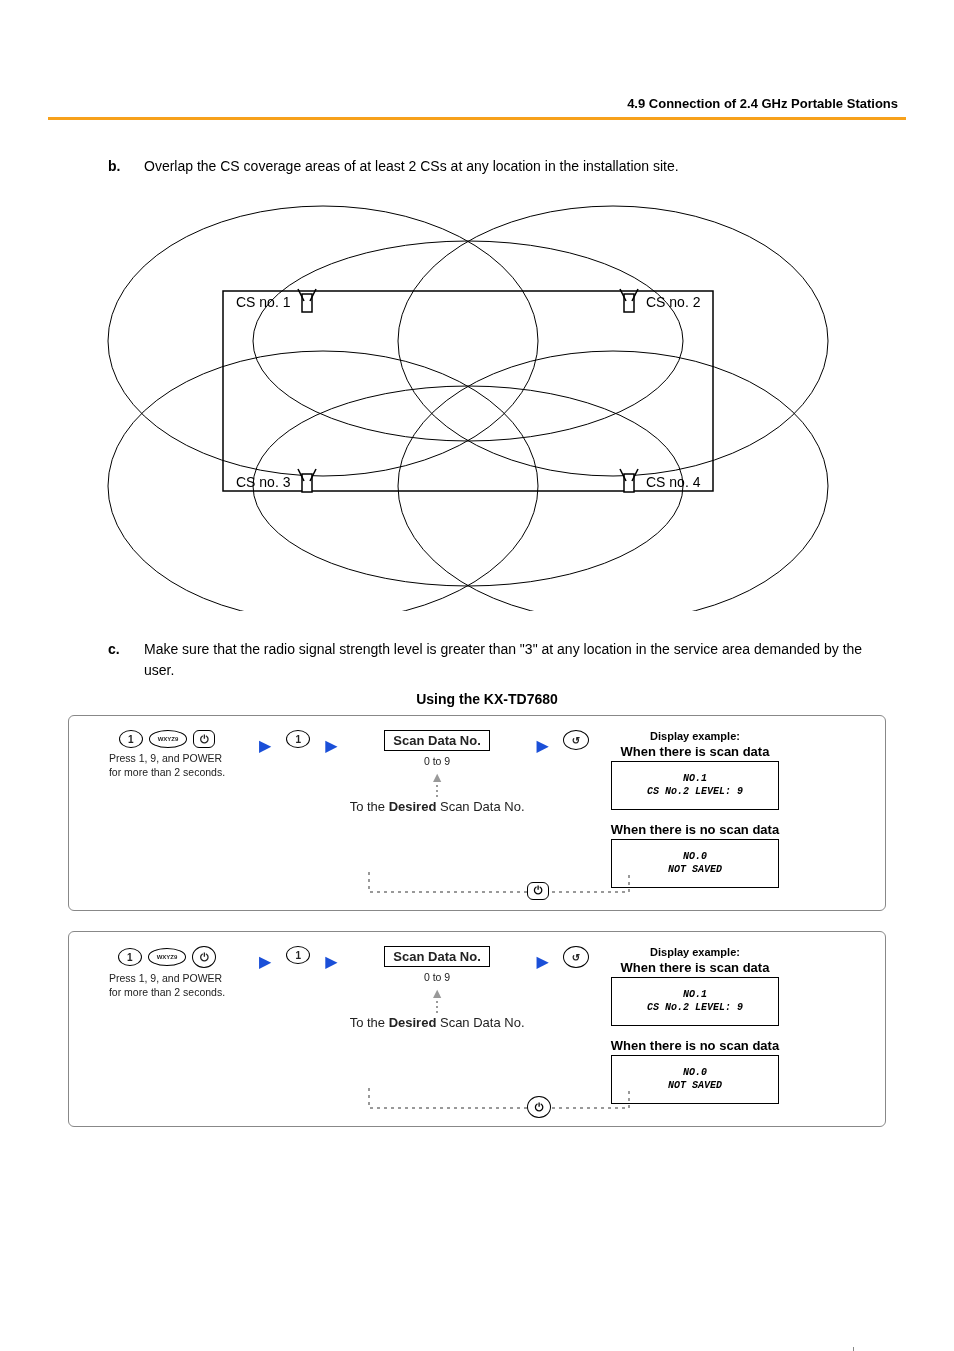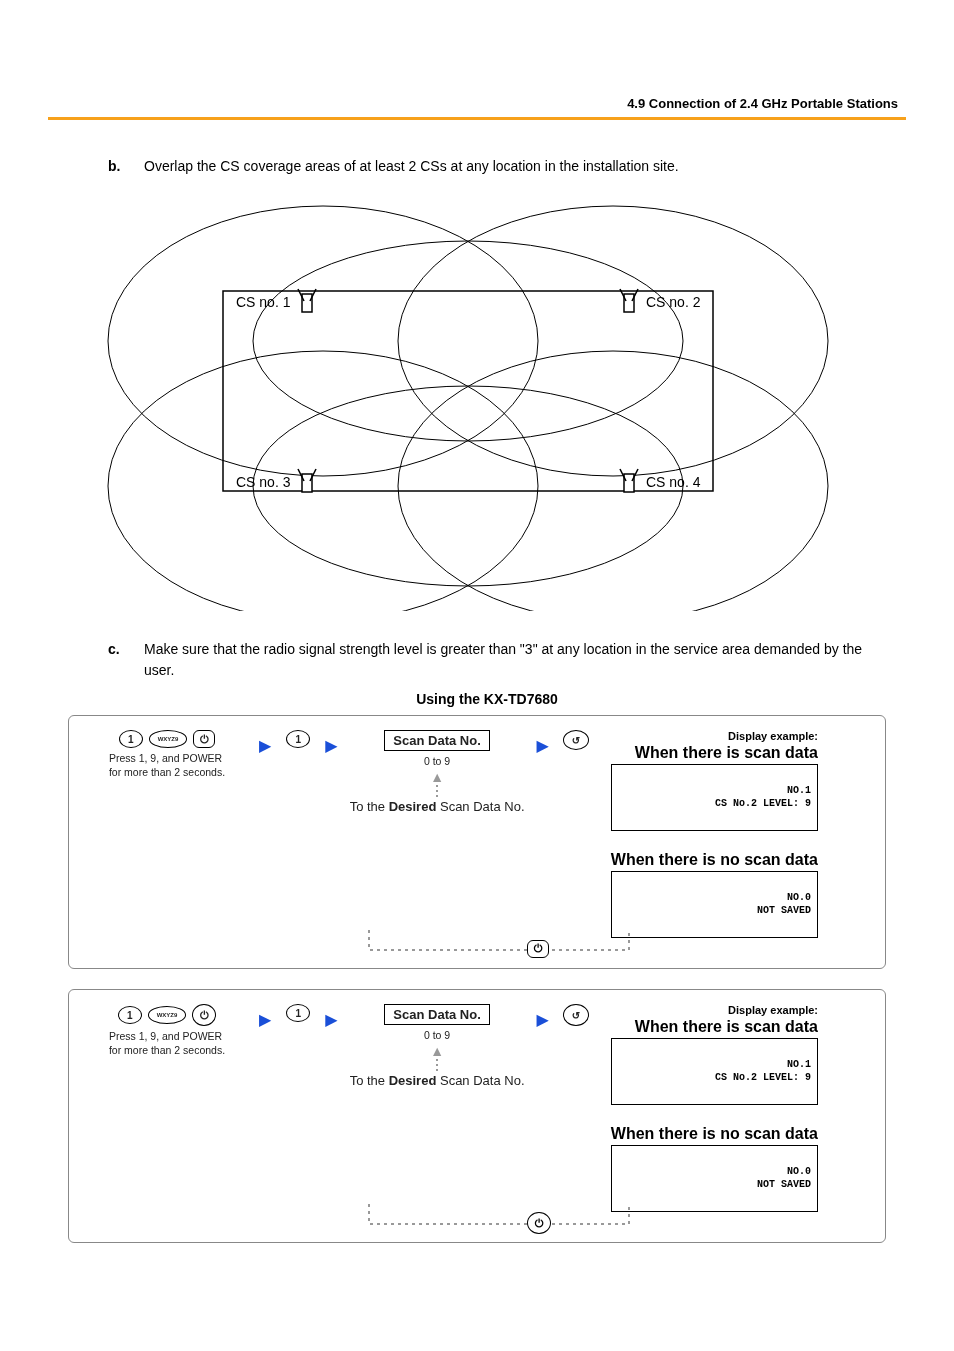--- a/index.html
+++ b/index.html
@@ -16,24 +16,24 @@
     .proc-box { border: 1px solid #888; border-radius: 6px; padding: 14px 18px 10px 18px; margin: 0 20px 20px 20px; position: relative; min-height: 160px; }
     .proc-row { display: flex; align-items: flex-start; gap: 10px; flex-wrap: nowrap; }
     .step-col { display: flex; flex-direction: column; align-items: center; font-size: 10.5px; color: #222; text-align: center;}
     .icons-row { display: flex; align-items: center; gap: 6px; margin-bottom: 4px; }
     .arrow { color: #1a4fd8; font-size: 16px; margin: 6px 2px 0 2px; }
     .btn-oval { border: 1.3px solid #000; border-radius: 50%; display: inline-flex; align-items: center; justify-content: center; font-size: 10px; font-weight: bold; background:#fff; padding: 1px 8px; min-width: 24px; height: 18px;}
     .btn-power { border: 1.3px solid #000; border-radius: 6px; display: inline-flex; align-items: center; justify-content: center; font-size: 11px; font-weight: bold; background:#fff; width: 22px; height: 18px;}
     .btn-power.rounded { border-radius: 50%; width: 24px; height: 22px; }
     .scan-label { border: 1.4px solid #000; padding: 2px 8px; font-weight: bold; font-size: 13px; display:inline-block; background:#fff;}
     .small-note { font-size: 10.5px; line-height: 1.3; }
-    .disp-col { margin-left: 10px; text-align: right; font-size: 11px;}
+    .disp-col { margin-left: 10px; text-align: center; font-size: 11px;}
     .disp-head { font-weight: bold; margin-bottom: 2px; }
-    .disp-sub { font-weight: bold; font-size: 16px; }
-    .disp-box { border: 1px solid #000; font-family: "Courier New", monospace; font-size: 10px; font-weight: bold; padding: 20px 6px; margin: 2px 0 20px 0; line-height: 1.25; min-width: 140px; background:#fff; }
+    .disp-sub { font-weight: bold; font-size: 13px; }
+    .disp-box { border: 1px solid #000; font-family: "Courier New", monospace; font-size: 10px; font-weight: bold; padding: 11px 6px; margin: 2px 0 12px 0; line-height: 1.25; min-width: 140px; background:#fff;font-style:italic; }
     .arrow-up { color: #999; font-size: 14px; }
     .desired-line { font-size: 13px; text-align: center;}
     .footer { position: relative; margin-top: 220px; text-align: right; font-size: 12px; padding-right: 18px; display:flex; justify-content:flex-end; align-items:center; gap:14px;}
     .footer .divider { width:1px; height:18px; background:#888; display:inline-block;}
     .power-glyph { font-size: 11px; }
     svg text { font-family: Arial, Helvetica, sans-serif; }
   </style>
 </head>
 <body>
 

